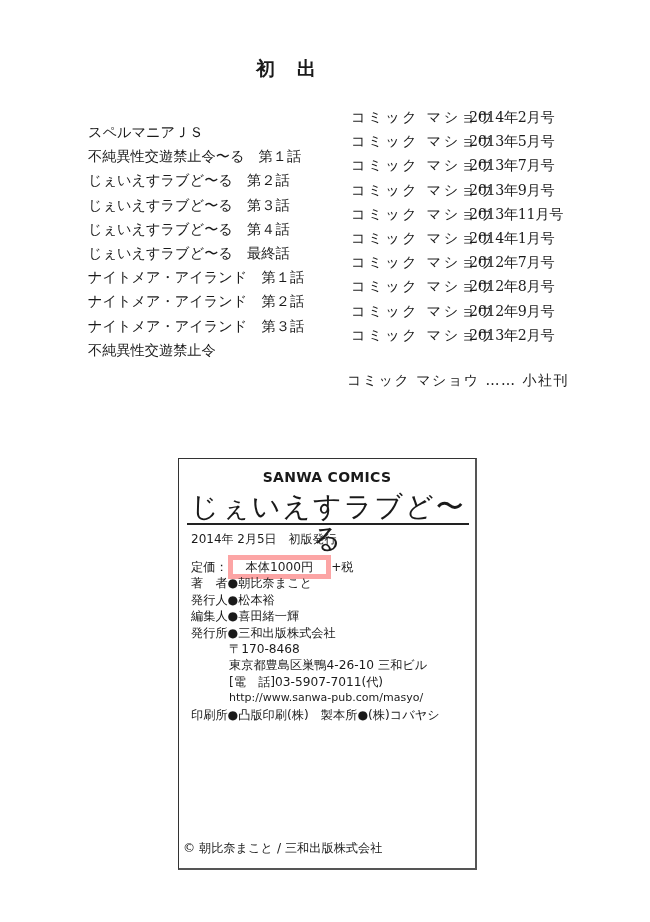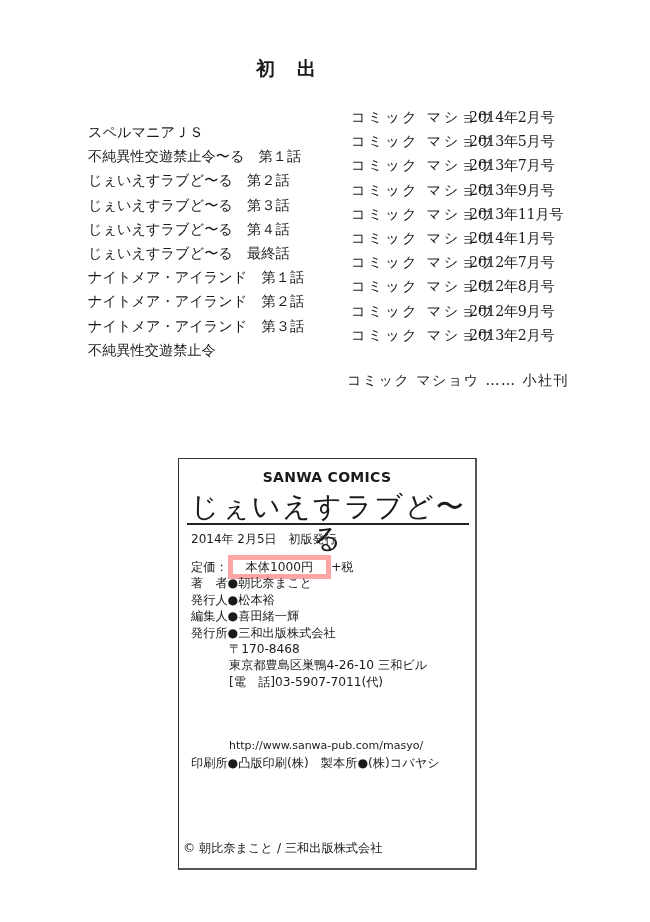--- a/index.html
+++ b/index.html
@@ -42,21 +42,21 @@
     text-align: center; font-family: "DejaVu Serif", "Liberation Serif", serif;
     font-size: 28px; line-height: 32px; letter-spacing: 2px;
     border-bottom: 2px solid #222;
   }
   .pub-date {
     position: absolute; left: 12px; top: 72px; font-size: 12px; white-space: nowrap;
   }
   .info { position: absolute; left: 12px; top: 100px; width: 280px; font-size: 12.2px; }
   .info .line { height: 16.4px; line-height: 16.4px; white-space: nowrap; }
   .info .indent { padding-left: 38px; }
-  .info .url { padding-left: 38px; font-size: 11px; margin-top: 48px; }
+  .info .url { padding-left: 38px; font-size: 11px; }
   .price-box { border: 5px solid #fca5a5; padding: 0 13px; }
   .notices { position: absolute; left: 12px; top: 280px; width: 280px; font-size: 12.2px; }
   .notices .line { height: 16.4px; line-height: 16.4px; white-space: nowrap; }
   .notices .cont { padding-left: 12px; }
   .copyright {
     position: absolute; left: 4px; top: 381px; font-size: 12.2px; white-space: nowrap;
   }
 </style>
 </head>
 <body>

